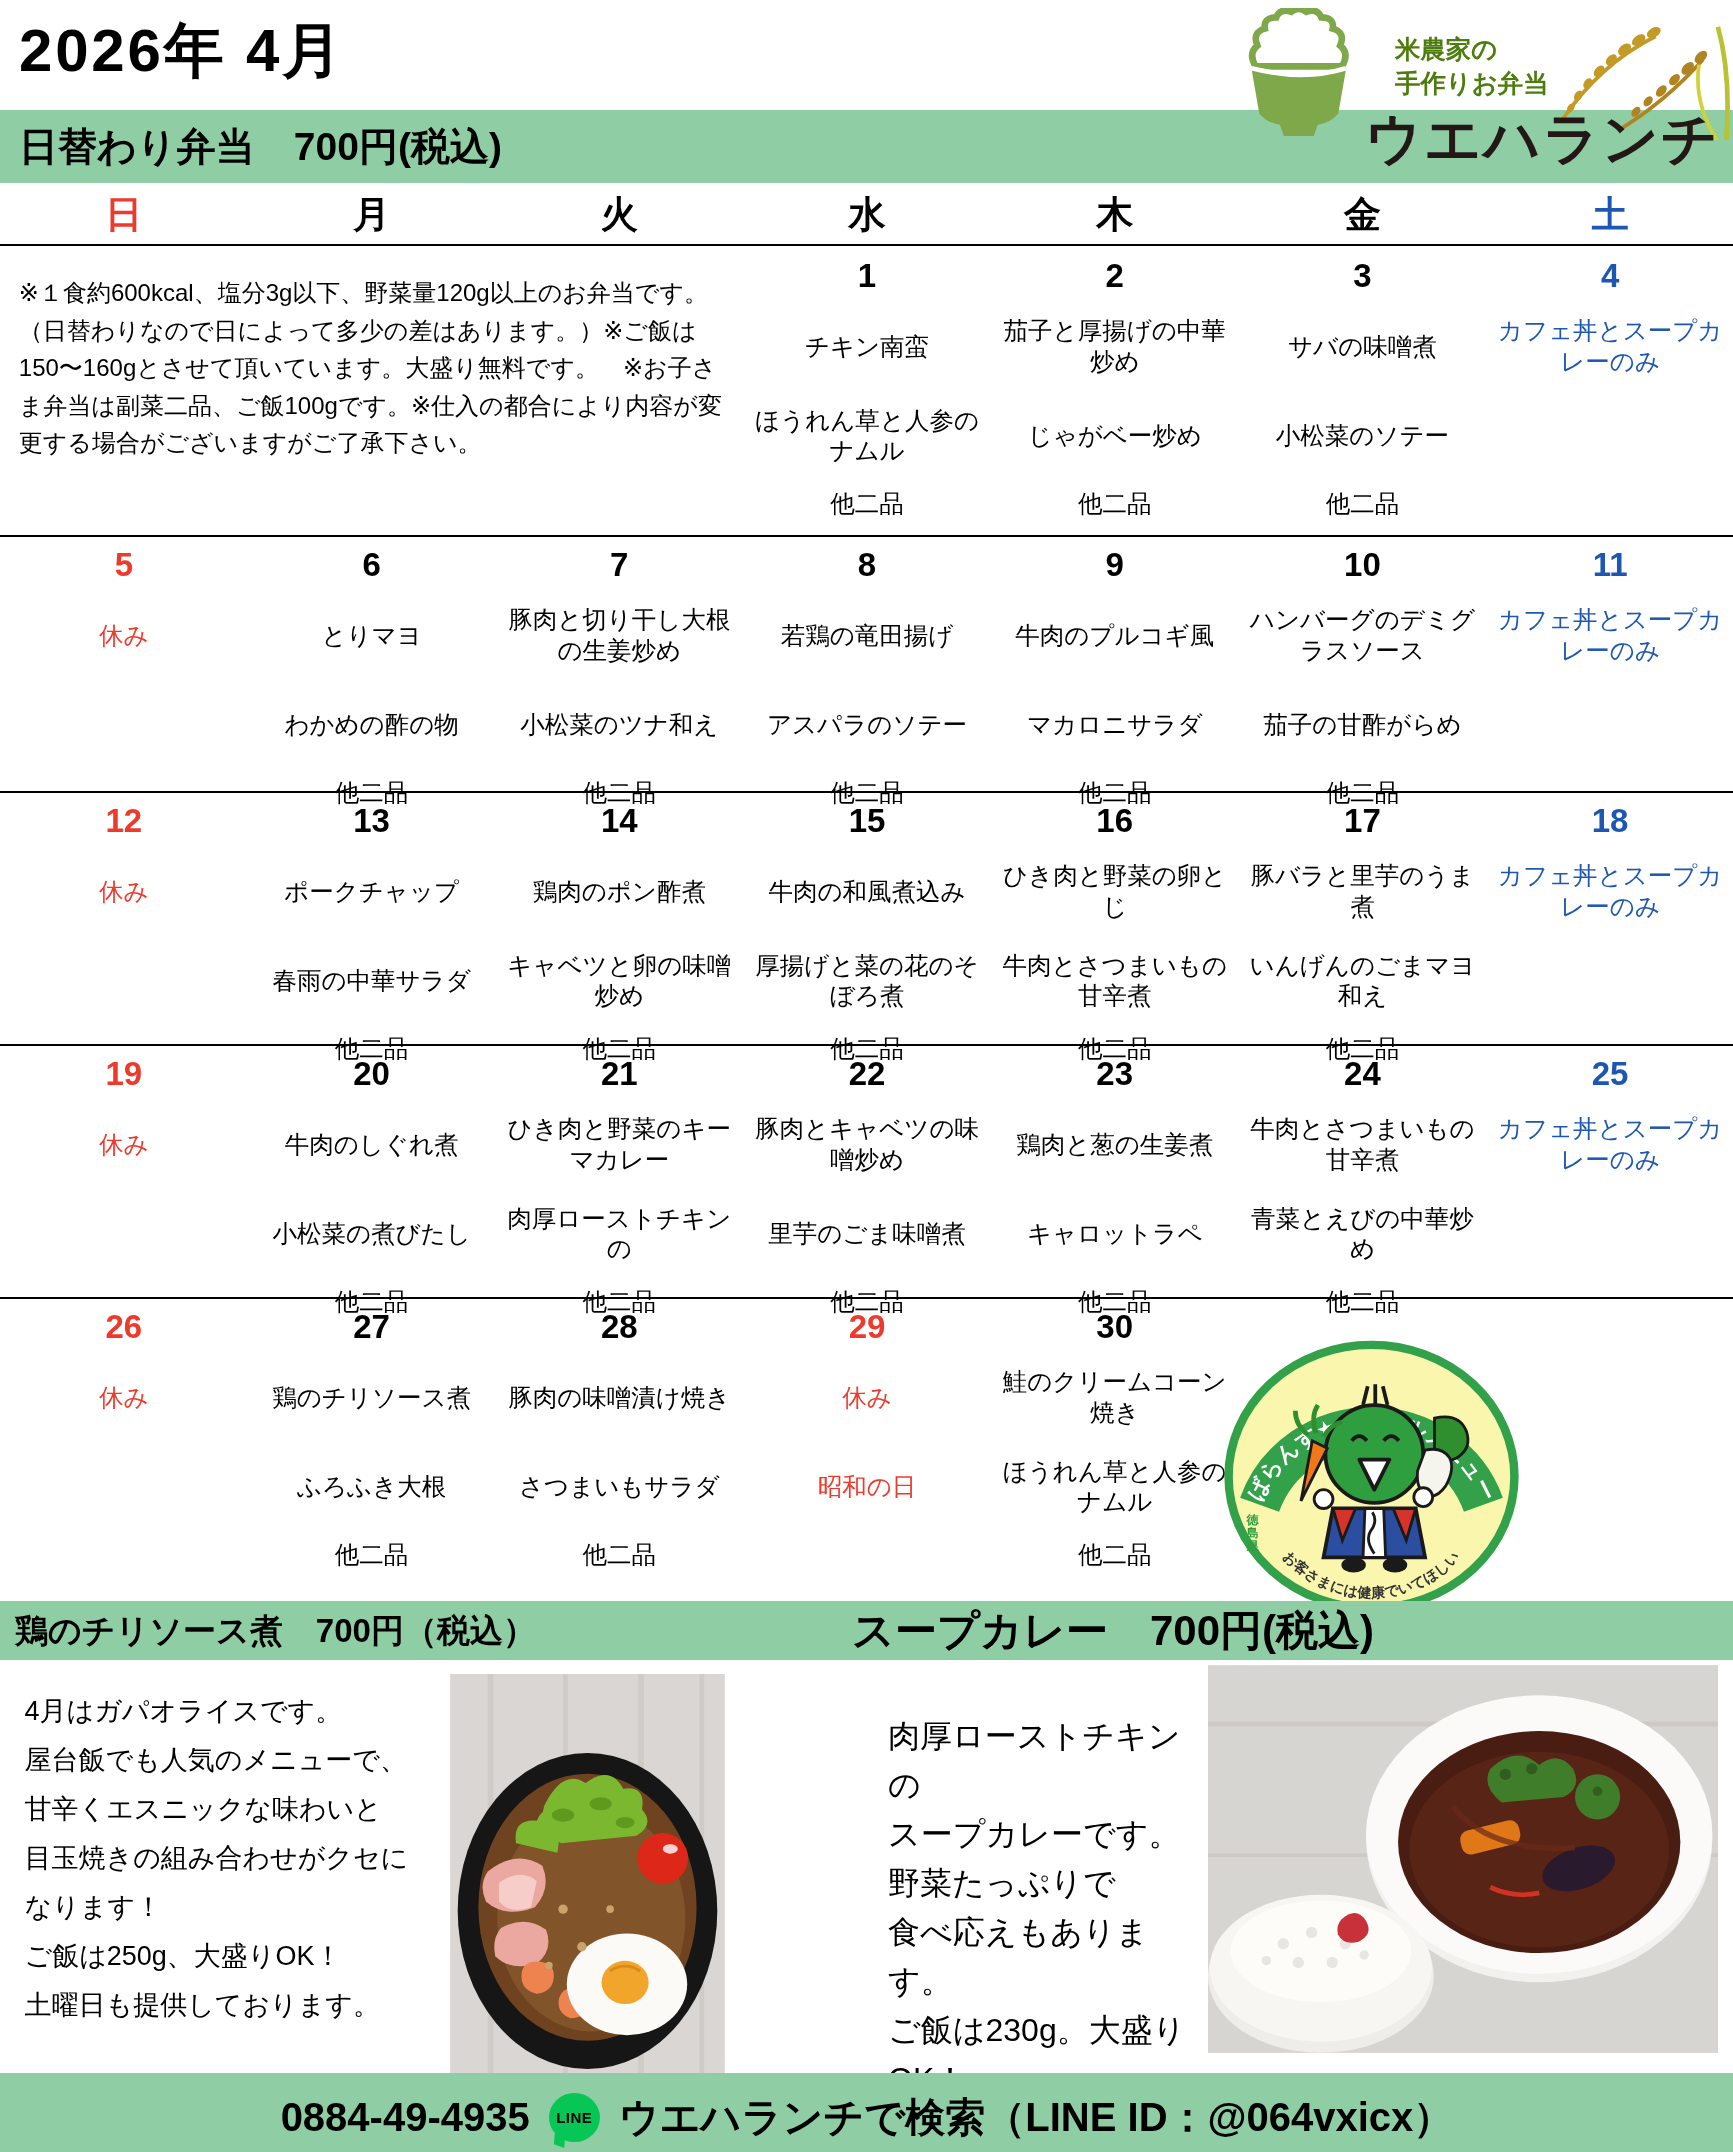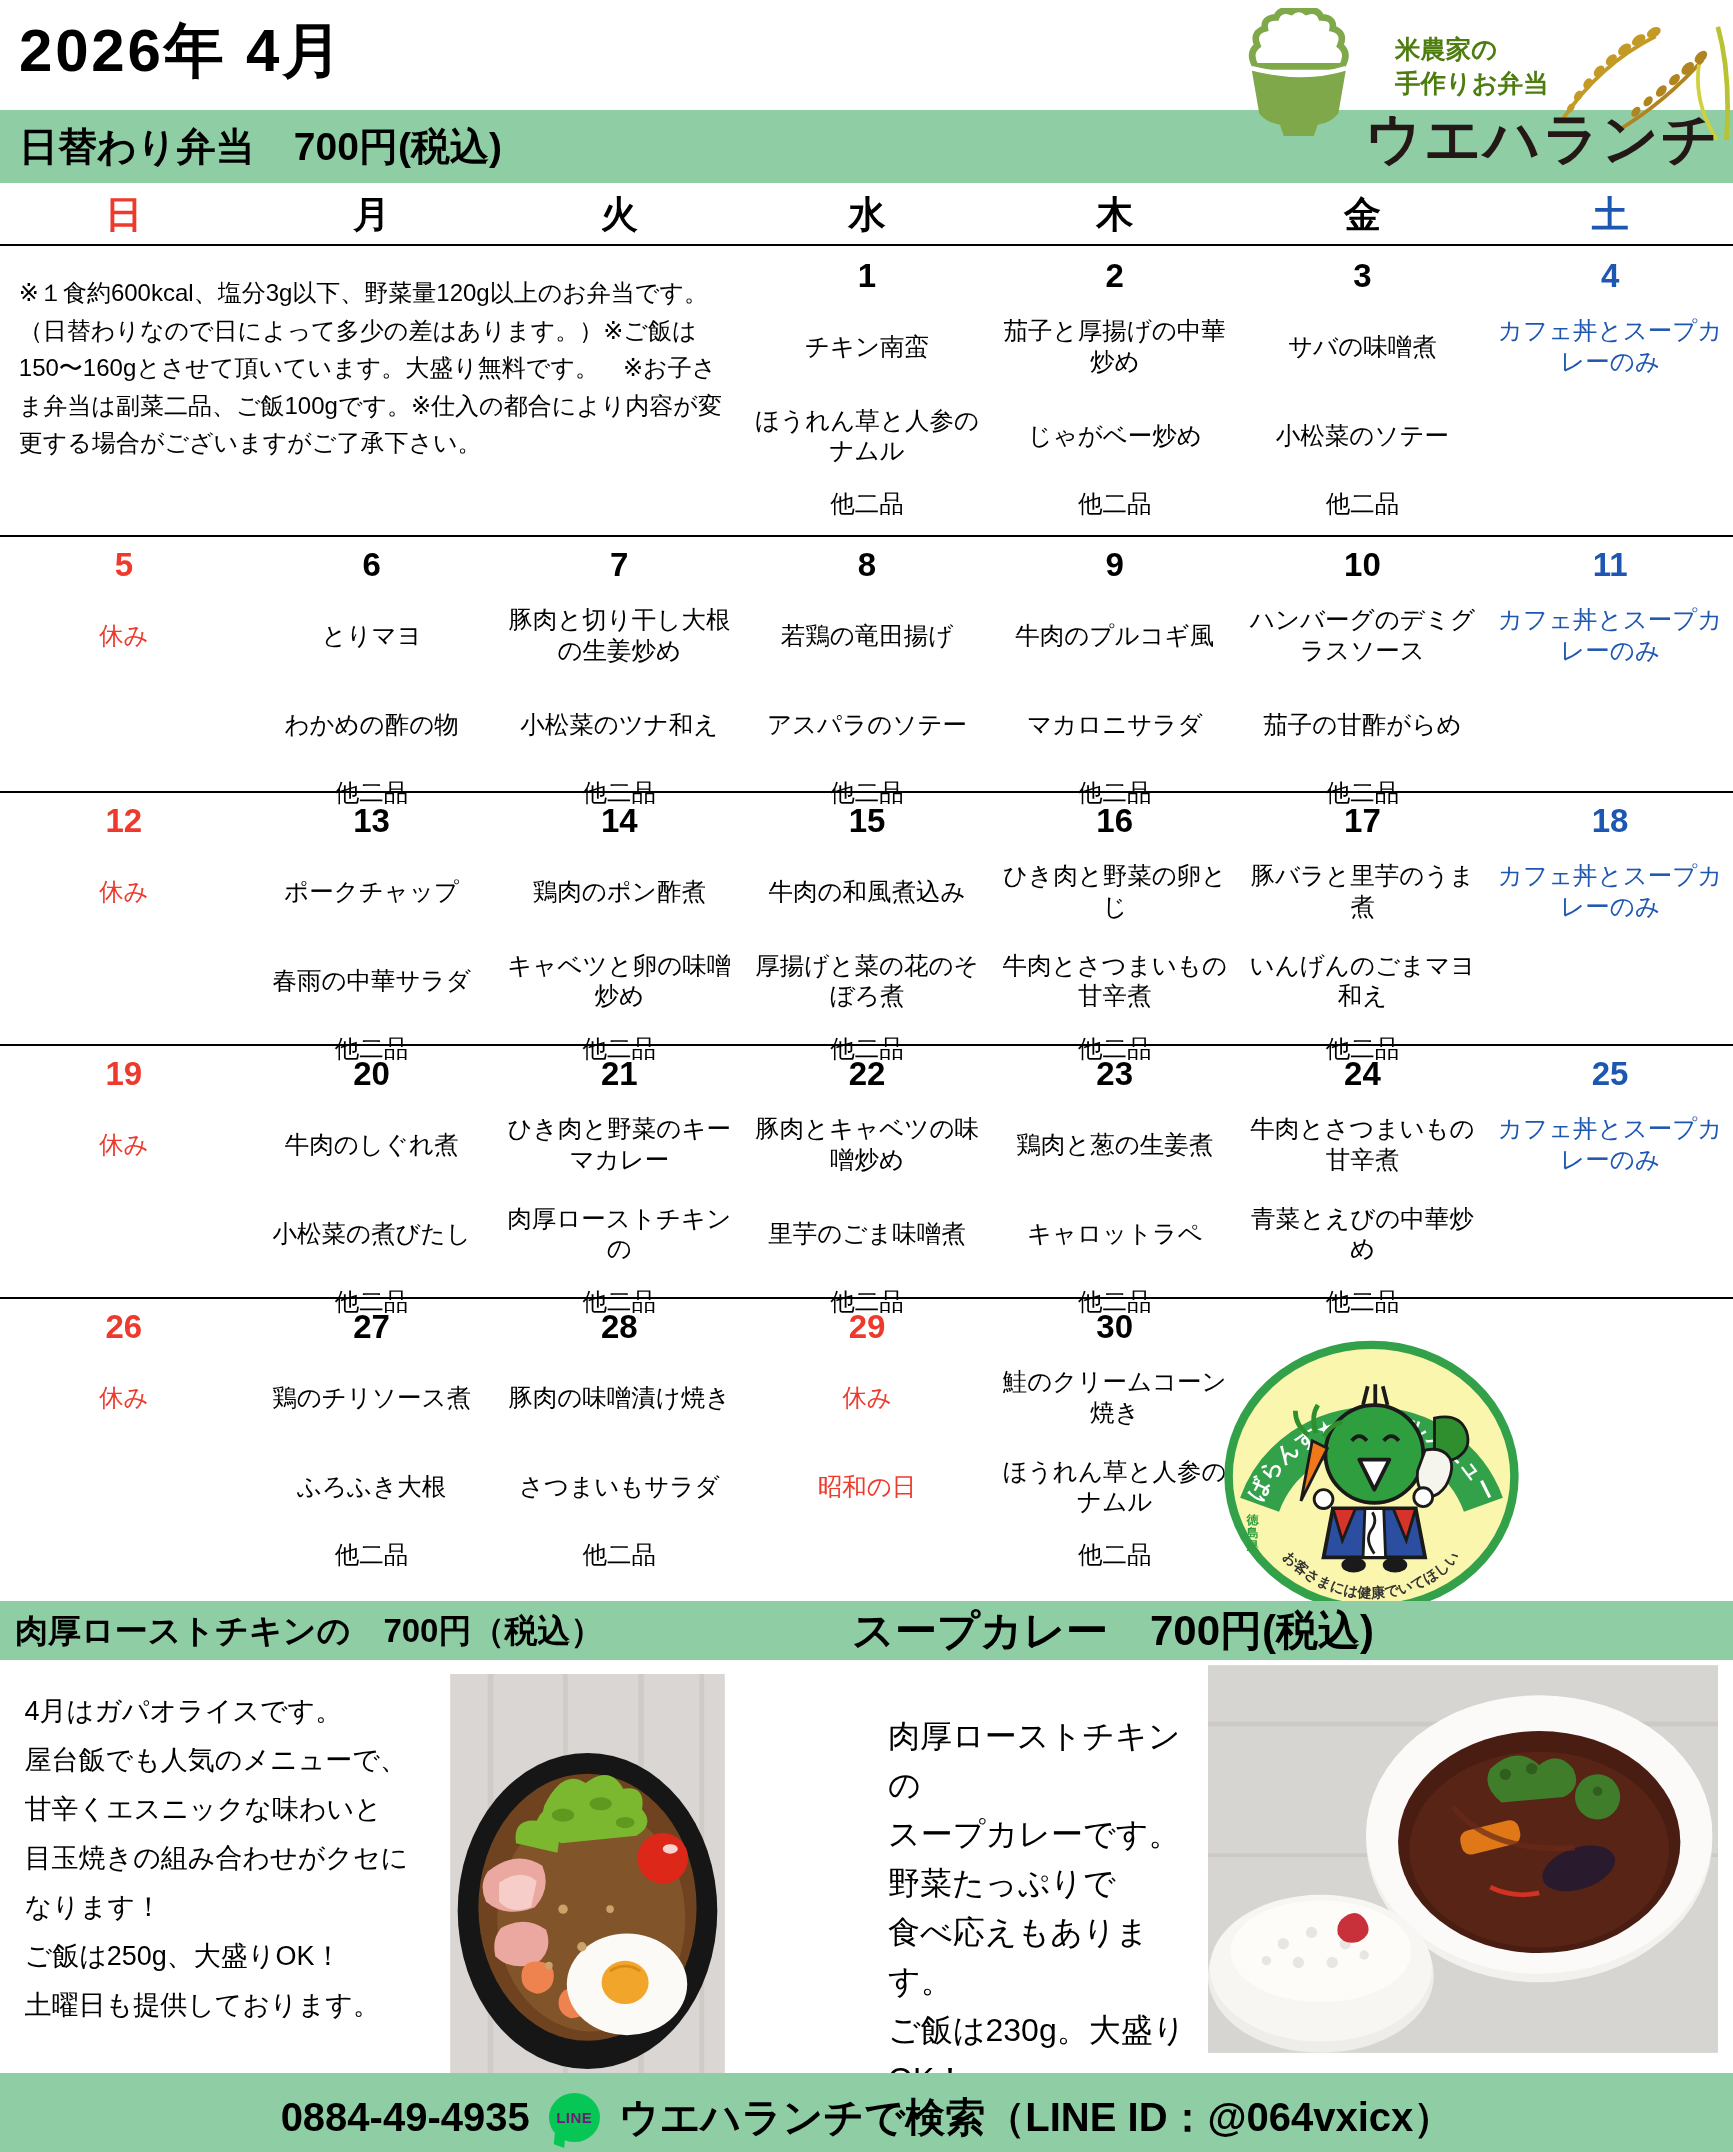--- a/index.html
+++ b/index.html
@@ -45,21 +45,21 @@
   .cafe-heading{position:absolute;left:15px;top:0;line-height:59px;font-size:33px;font-weight:800;}
   .curry-heading{position:absolute;left:852px;top:0;line-height:59px;font-size:42px;font-weight:800;}
   .cafe-desc{position:absolute;left:24.5px;top:1687px;width:426px;font-size:27px;line-height:49px;white-space:pre-line;}
   .curry-desc{position:absolute;left:888px;top:1712px;width:325px;font-size:32px;line-height:49px;white-space:pre-line;}
   .cafe-photo{position:absolute;left:450px;top:1674px;width:275px;height:411px;}
   .curry-photo{position:absolute;left:1208px;top:1665px;width:510px;height:388px;}
   
   .footer{position:absolute;left:0;top:2073px;width:1734px;height:89px;background:#8fcda4;display:flex;align-items:center;justify-content:center;gap:19px;}
   .footer-phone,.footer-search{font-size:40px;font-weight:800;}
   .line-icon{position:relative;width:51px;height:49px;border-radius:50%;background:#06c755;display:flex;align-items:center;justify-content:center;flex:0 0 auto;}
-  .line-icon span{color:#701a75;font-size:15px;font-weight:800;letter-spacing:0.5px;}
+  .line-icon span{color:#000000;font-size:15px;font-weight:800;letter-spacing:0.5px;}
   .line-icon::after{content:"";position:absolute;left:5.6px;bottom:-3.8px;width:11.3px;height:11.3px;background:#06c755;transform:rotate(20deg) skew(15deg);}
 </style>
 </head>
 <body>
 
 <div class="page">
 
   <div class="title">2026年 4月</div>
 
   <div class="banner">
@@ -341,21 +341,21 @@
     </g>
     <text font-size="15" font-weight="bold" fill="#333333" font-family="Liberation Sans, DejaVu Sans, sans-serif">
       <textPath href="#arcBottom" startOffset="50%" text-anchor="middle">お客さまには健康でいてほしい</textPath>
     </text>
     <text x="26" y="196" font-size="13" font-weight="bold" fill="#2f9e3f">
       <tspan x="26" dy="0">徳</tspan><tspan x="26" dy="14">島</tspan><tspan x="26" dy="14">県</tspan>
     </text>
   </svg>
 
   <div class="bottom-bar">
-    <div class="cafe-heading">肉厚ローストチキンの　700円（税込）</div>
+    <div class="cafe-heading">鶏のチリソース煮　700円（税込）</div>
     <div class="curry-heading">スープカレー　700円(税込)</div>
   </div>
 
   <div class="cafe-desc">4月はガパオライスです。
 屋台飯でも人気のメニューで、
 甘辛くエスニックな味わいと
 目玉焼きの組み合わせがクセに
 なります！
 ご飯は250g、大盛りOK！
 土曜日も提供しております。</div>

